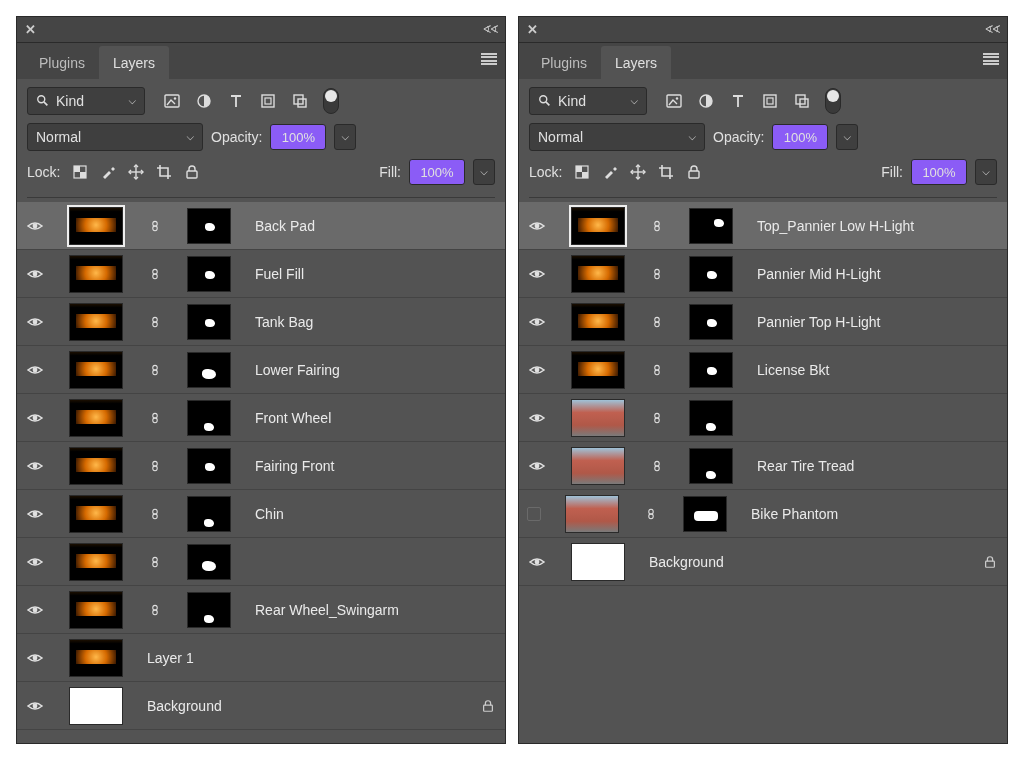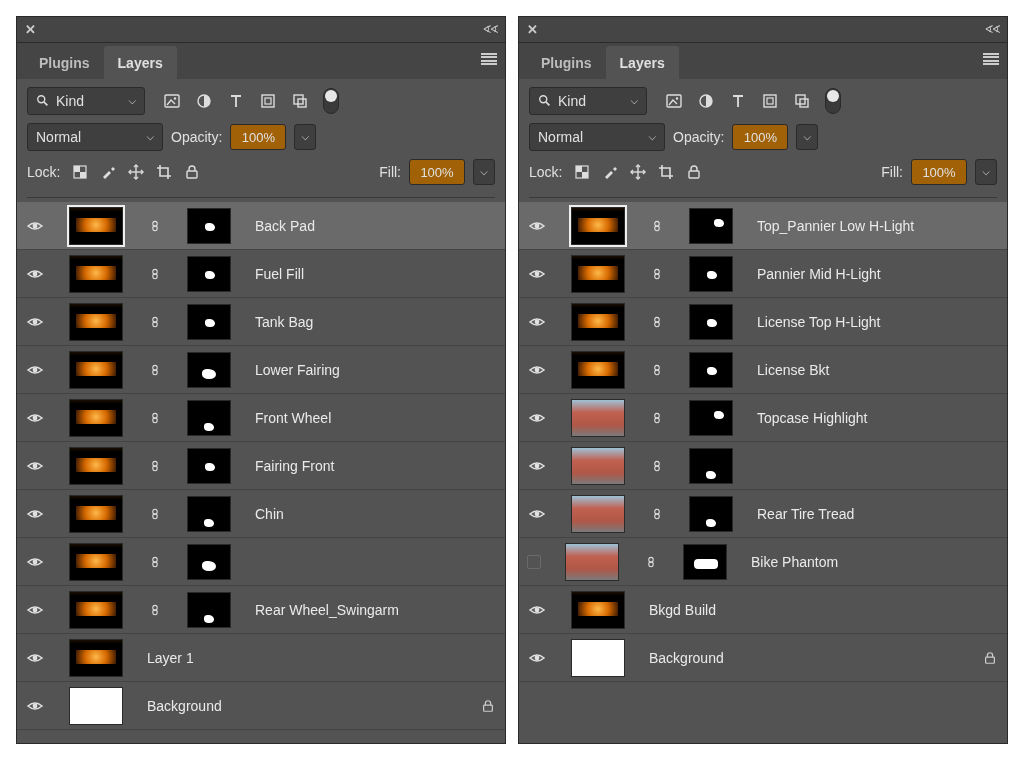--- a/index.html
+++ b/index.html
@@ -49,21 +49,21 @@
     height: 36px;
     background: #454545;
     display: flex;
     align-items: flex-end;
     padding: 0 8px;
     position: relative;
   }
   .tab {
     padding: 9px 14px 8px;
     font-size: 14px;
-    font-weight: 700;
+    font-weight: 400;
     color: #e0e0e0;
     cursor: pointer;
     border-radius: 3px 3px 0 0;
   }
   .tab.active { background: #535353; }
   .tab.inactive { color: #bdbdbd; }
   .tabmenu {
     position: absolute; right: 8px; top: 10px;
     width: 16px; height: 12px;
     display: flex; flex-direction: column; justify-content: space-between;
@@ -78,35 +78,35 @@
     border-radius: 3px;
     height: 28px;
     display: flex;
     align-items: center;
     padding: 0 8px;
     gap: 6px;
     color: #e0e0e0;
   }
   .select.kind { width: 118px; justify-content: space-between; font-size: 14px; }
   .select.kind .lead { display:flex; align-items:center; gap:6px; }
-  .select.blend { width: 136px; justify-content: space-between; font-size: 14px; }
+  .select.blend { width: 176px; justify-content: space-between; font-size: 14px; }
   .chev { font-size: 10px; color: #ccc; }
   .filter-icons { display: flex; align-items: center; gap: 14px; margin-left: 10px; }
   .ficon { width: 18px; height: 18px; color: #ddd; display:flex; align-items:center; justify-content:center; }
   .pill-toggle {
     width: 16px; height: 26px; background:#3a3a3a; border:1px solid #2a2a2a; border-radius: 8px;
     position: relative;
   }
   .pill-toggle::after {
     content:""; position:absolute; top:1px; left:1px; width:12px; height:12px; border-radius:50%;
     background: #e8e8e8;
   }
   .lbl { font-size: 14px; color: #e0e0e0; }
   .pct-input {
-    background:#a16207; border:1px solid #2a2a2a; border-radius:3px; height:26px;
+    background:#8b5cf6; border:1px solid #2a2a2a; border-radius:3px; height:26px;
     width:56px; display:flex; align-items:center; justify-content:center; font-size:13px;
   }
   .pct-btn {
     background:#3f3f3f; border:1px solid #2a2a2a; border-radius:3px; height:26px; width:22px;
     display:flex; align-items:center; justify-content:center; font-size:10px;
   }
   .lock-icons { display:flex; align-items:center; gap:12px; margin-left:4px; }
   .lock-icons .ficon { width:16px; height:16px; }
   .divider { height:1px; background:#3a3a3a; margin: 4px 0 0; }
 
@@ -650,21 +650,21 @@
               <use href="#i-eye"></use>
             </svg>
           </span>
       <div class="thumb lit"></div>
       <span class="link-col">
             <svg width="12" height="16" viewBox="0 0 16 16">
               <use href="#i-link"></use>
             </svg>
           </span>
       <div class="mask center"></div>
-      <span class="lname">License Top H-Light</span>
+      <span class="lname">Pannier Top H-Light</span>
 
     </div>
     <div class="layer">
       <span class="eye">
             <svg width="16" height="16" viewBox="0 0 16 16">
               <use href="#i-eye"></use>
             </svg>
           </span>
       <div class="thumb lit"></div>
       <span class="link-col">
@@ -681,36 +681,20 @@
             <svg width="16" height="16" viewBox="0 0 16 16">
               <use href="#i-eye"></use>
             </svg>
           </span>
       <div class="thumb day"></div>
       <span class="link-col">
             <svg width="12" height="16" viewBox="0 0 16 16">
               <use href="#i-link"></use>
             </svg>
           </span>
-      <div class="mask topr"></div>
-      <span class="lname">Topcase Highlight</span>
-
-    </div>
-    <div class="layer">
-      <span class="eye">
-            <svg width="16" height="16" viewBox="0 0 16 16">
-              <use href="#i-eye"></use>
-            </svg>
-          </span>
-      <div class="thumb day"></div>
-      <span class="link-col">
-            <svg width="12" height="16" viewBox="0 0 16 16">
-              <use href="#i-link"></use>
-            </svg>
-          </span>
       <div class="mask low"></div>
 
     </div>
     <div class="layer">
       <span class="eye">
             <svg width="16" height="16" viewBox="0 0 16 16">
               <use href="#i-eye"></use>
             </svg>
           </span>
       <div class="thumb day"></div>
@@ -726,31 +710,20 @@
     <div class="layer">
       <span class="eye" style="border:1px solid #6a6a6a; width:14px; height:14px; border-radius:2px;"></span>
       <div class="thumb day"></div>
       <span class="link-col">
             <svg width="12" height="16" viewBox="0 0 16 16">
               <use href="#i-link"></use>
             </svg>
           </span>
       <div class="mask bike"></div>
       <span class="lname">Bike Phantom</span>
-
-    </div>
-    <div class="layer">
-      <span class="eye">
-            <svg width="16" height="16" viewBox="0 0 16 16">
-              <use href="#i-eye"></use>
-            </svg>
-          </span>
-      <div class="thumb lit"></div>
-
-      <span class="lname">Bkgd Build</span>
 
     </div>
     <div class="layer">
       <span class="eye">
             <svg width="16" height="16" viewBox="0 0 16 16">
               <use href="#i-eye"></use>
             </svg>
           </span>
       <div class="thumb white"></div>
 

